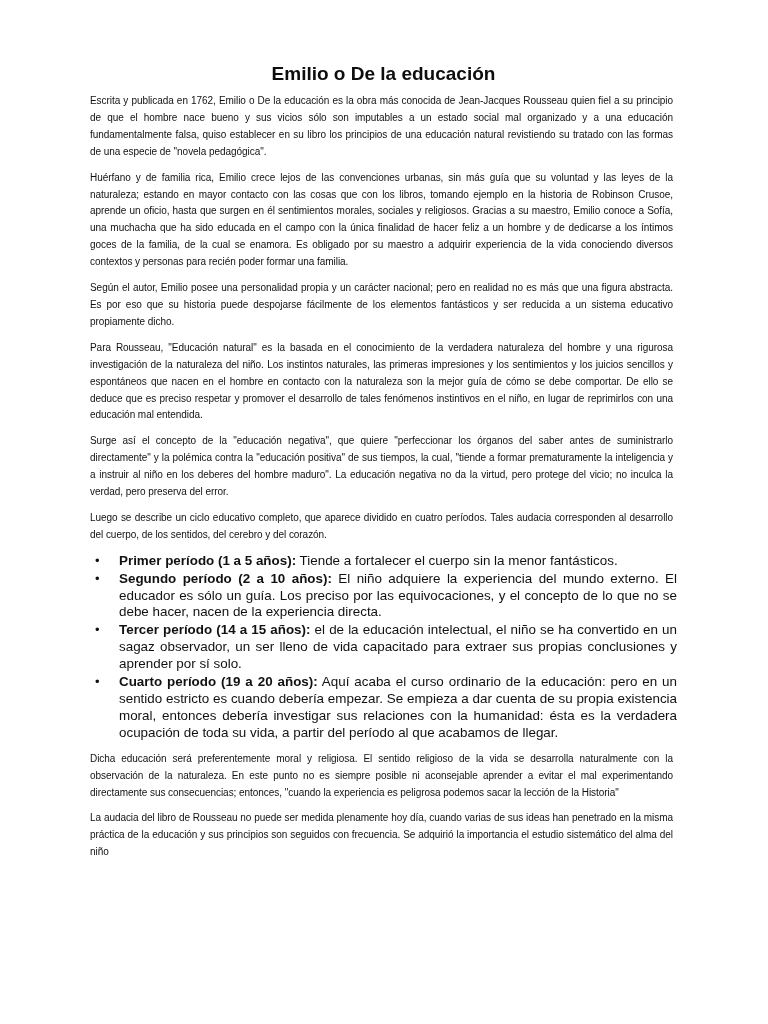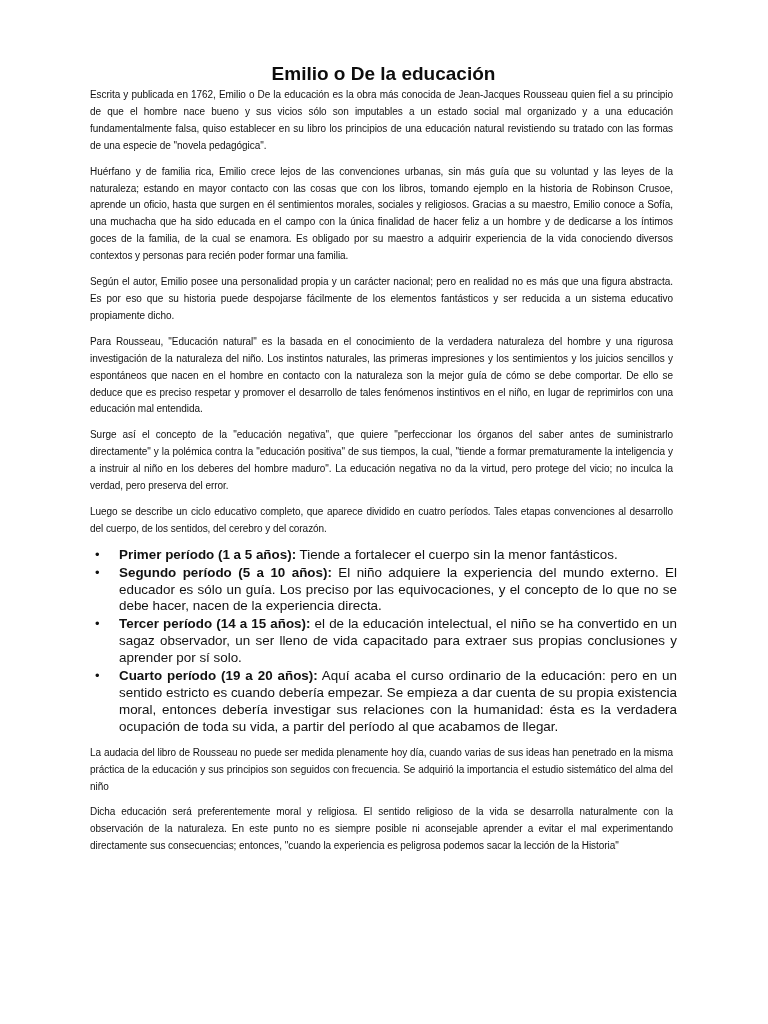--- a/index.html
+++ b/index.html
@@ -19,21 +19,21 @@
       position: absolute;
       left: 90px;
       top: 62px;
       width: 587px;
     }
     .title {
       font-family: "Liberation Sans", sans-serif;
       font-weight: bold;
       font-size: 19px;
       text-align: center;
-      margin: 0 0 1px 0;
+      margin: 0 0 7px 0;
       line-height: 24px;
       color: #0d0d0d;
     }
     .para {
       font-size: 10px;
       line-height: 16.9px;
       text-align: justify;
       margin: 0 4px 9px 0;
       letter-spacing: -0.05px;
     }
@@ -64,36 +64,36 @@
 <body>
 
 <div class="page">
   <h1 class="title">Emilio o De la educación</h1>
 
   <p class="para">Escrita y publicada en 1762, Emilio o De la educación es la obra más conocida de Jean-Jacques Rousseau quien fiel a su principio de que el hombre nace bueno y sus vicios sólo son imputables a un estado social mal organizado y a una educación fundamentalmente falsa, quiso establecer en su libro los principios de una educación natural revistiendo su tratado con las formas de una especie de "novela pedagógica".</p>
   <p class="para">Huérfano y de familia rica, Emilio crece lejos de las convenciones urbanas, sin más guía que su voluntad y las leyes de la naturaleza; estando en mayor contacto con las cosas que con los libros, tomando ejemplo en la historia de Robinson Crusoe, aprende un oficio, hasta que surgen en él sentimientos morales, sociales y religiosos. Gracias a su maestro, Emilio conoce a Sofía, una muchacha que ha sido educada en el campo con la única finalidad de hacer feliz a un hombre y de dedicarse a los íntimos goces de la familia, de la cual se enamora. Es obligado por su maestro a adquirir experiencia de la vida conociendo diversos contextos y personas para recién poder formar una familia.</p>
   <p class="para">Según el autor, Emilio posee una personalidad propia y un carácter nacional; pero en realidad no es más que una figura abstracta. Es por eso que su historia puede despojarse fácilmente de los elementos fantásticos y ser reducida a un sistema educativo propiamente dicho.</p>
   <p class="para">Para Rousseau, "Educación natural" es la basada en el conocimiento de la verdadera naturaleza del hombre y una rigurosa investigación de la naturaleza del niño. Los instintos naturales, las primeras impresiones y los sentimientos y los juicios sencillos y espontáneos que nacen en el hombre en contacto con la naturaleza son la mejor guía de cómo se debe comportar. De ello se deduce que es preciso respetar y promover el desarrollo de tales fenómenos instintivos en el niño, en lugar de reprimirlos con una educación mal entendida.</p>
   <p class="para">Surge así el concepto de la "educación negativa", que quiere "perfeccionar los órganos del saber antes de suministrarlo directamente" y la polémica contra la "educación positiva" de sus tiempos, la cual, "tiende a formar prematuramente la inteligencia y a instruir al niño en los deberes del hombre maduro". La educación negativa no da la virtud, pero protege del vicio; no inculca la verdad, pero preserva del error.</p>
-  <p class="para">Luego se describe un ciclo educativo completo, que aparece dividido en cuatro períodos. Tales etapas convenciones al desarrollo del cuerpo, de los sentidos, del cerebro y del corazón.</p>
+  <p class="para">Luego se describe un ciclo educativo completo, que aparece dividido en cuatro períodos. Tales audacia corresponden al desarrollo del cuerpo, de los sentidos, del cerebro y del corazón.</p>
 
   <ul class="periods">
     <li>
       <span class="bullet">•</span>
       <span class="bold">Primer período (1 a 5 años):</span><span> Tiende a fortalecer el cuerpo sin la menor fantásticos.</span>
     </li>
     <li>
       <span class="bullet">•</span>
-      <span class="bold">Segundo período (5 a 10 años):</span><span> El niño adquiere la experiencia del mundo externo. El educador es sólo un guía. Los preciso por las equivocaciones, y el concepto de lo que no se debe hacer, nacen de la experiencia directa.</span>
+      <span class="bold">Segundo período (2 a 10 años):</span><span> El niño adquiere la experiencia del mundo externo. El educador es sólo un guía. Los preciso por las equivocaciones, y el concepto de lo que no se debe hacer, nacen de la experiencia directa.</span>
     </li>
     <li>
       <span class="bullet">•</span>
       <span class="bold">Tercer período (14 a 15 años):</span><span> el de la educación intelectual, el niño se ha convertido en un sagaz observador, un ser lleno de vida capacitado para extraer sus propias conclusiones y aprender por sí solo.</span>
     </li>
     <li>
       <span class="bullet">•</span>
       <span class="bold">Cuarto período (19 a 20 años):</span><span> Aquí acaba el curso ordinario de la educación: pero en un sentido estricto es cuando debería empezar. Se empieza a dar cuenta de su propia existencia moral, entonces debería investigar sus relaciones con la humanidad: ésta es la verdadera ocupación de toda su vida, a partir del período al que acabamos de llegar.</span>
     </li>
   </ul>
 
+  <p class="para">Dicha educación será preferentemente moral y religiosa. El sentido religioso de la vida se desarrolla naturalmente con la observación de la naturaleza. En este punto no es siempre posible ni aconsejable aprender a evitar el mal experimentando directamente sus consecuencias; entonces, "cuando la experiencia es peligrosa podemos sacar la lección de la Historia"</p>
   <p class="para">La audacia del libro de Rousseau no puede ser medida plenamente hoy día, cuando varias de sus ideas han penetrado en la misma práctica de la educación y sus principios son seguidos con frecuencia. Se adquirió la importancia el estudio sistemático del alma del niño</p>
-  <p class="para">Dicha educación será preferentemente moral y religiosa. El sentido religioso de la vida se desarrolla naturalmente con la observación de la naturaleza. En este punto no es siempre posible ni aconsejable aprender a evitar el mal experimentando directamente sus consecuencias; entonces, "cuando la experiencia es peligrosa podemos sacar la lección de la Historia"</p>
 </div>
 
 </body></html>

